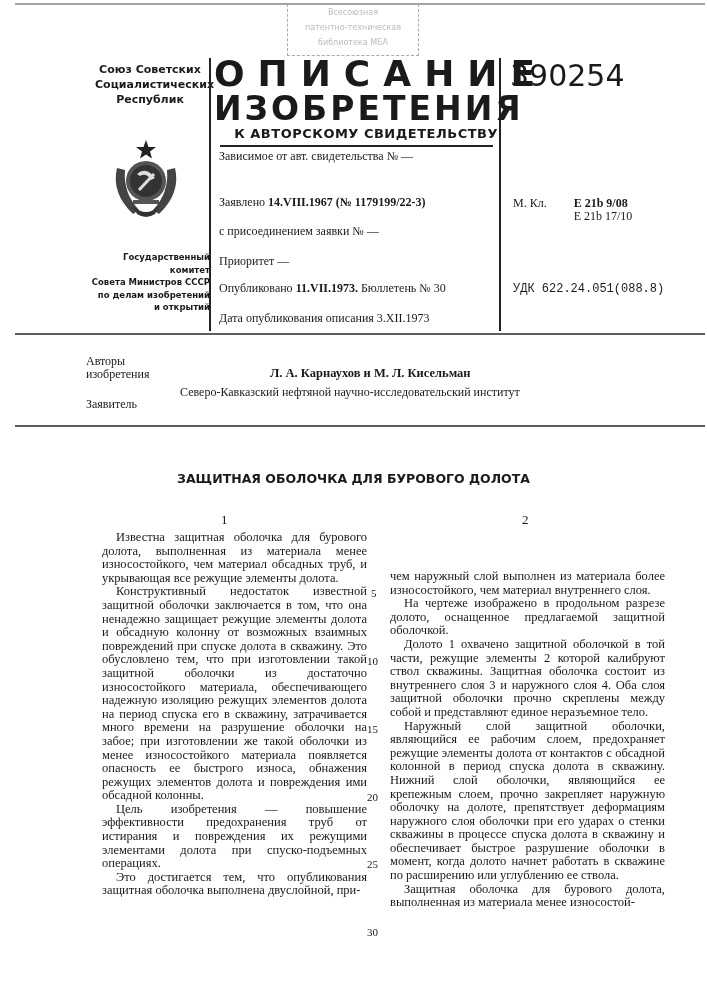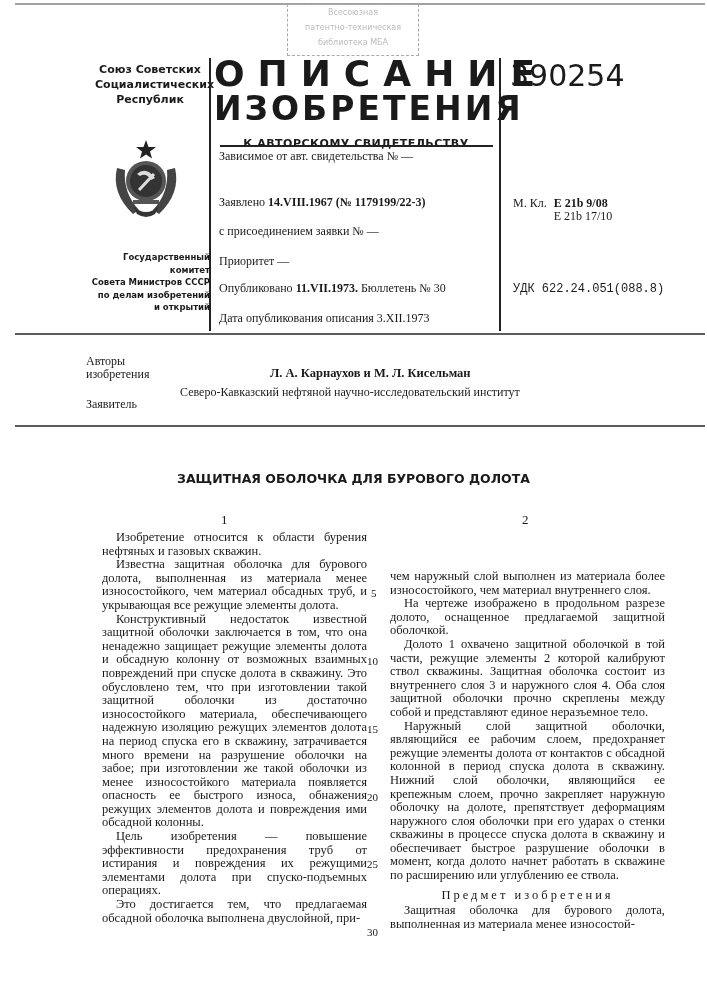--- a/index.html
+++ b/index.html
@@ -7,21 +7,21 @@
   .abs { position:absolute; }
   .topline { left:15px; top:3px; width:690px; height:2px; background:#555; opacity:.55; }
   .stamp { left:287px; top:4px; width:130px; height:50px; border:1px dashed #aaa; color:#bbb; font-size:8px; text-align:center; line-height:15px; font-family:"DejaVu Sans", sans-serif; }
   .ussr { left:95px; top:62px; width:110px; text-align:center; font-family:"DejaVu Sans", sans-serif; font-weight:bold; font-size:11px; line-height:15px; }
   .emblem { left:103px; top:138px; width:86px; height:86px; }
   .committee { left:90px; top:251px; width:120px; text-align:right; font-family:"DejaVu Sans", sans-serif; font-weight:bold; font-size:8.5px; line-height:12.5px; }
   .vline1 { left:209px; top:58px; width:1.5px; height:273px; background:#222; }
   .vline2 { left:499px; top:58px; width:1.5px; height:273px; background:#222; }
   .title1 { left:214px; top:56px; width:284px; font-family:"DejaVu Sans", sans-serif; font-weight:bold; font-size:36px; letter-spacing:13px; line-height:36px; white-space:nowrap; }
   .title2 { left:214px; top:90px; width:284px; font-family:"DejaVu Sans", sans-serif; font-weight:bold; font-size:33px; letter-spacing:3px; line-height:38px; white-space:nowrap; }
-  .subtitle { left:214px; top:137px; width:284px; text-align:center; font-family:"DejaVu Sans", sans-serif; font-weight:bold; font-size:11px; letter-spacing:.5px; }
+  .subtitle { left:214px; top:126px; width:284px; text-align:right; font-family:"DejaVu Sans", sans-serif; font-weight:bold; font-size:13px; letter-spacing:.5px; }
   .subline { left:220px; top:145px; width:273px; height:1.5px; background:#222; }
   .patno { left:510px; top:58px; font-family:"DejaVu Sans", sans-serif; font-weight:normal; font-size:30px; }
   .meta { left:219px; font-size:12px; white-space:nowrap; }
   .meta b { font-weight:bold; }
   .mkl { left:513px; top:197px; font-size:12px; line-height:13px; }
   .udk { left:513px; top:282px; font-size:12px;font-family:Liberation Mono, monospace; }
   .hr { left:15px; width:690px; height:2px; background:#333; opacity:.8; }
   .authlabel { left:86px; top:355px; font-size:12px; line-height:13px; }
   .authors { left:270px; top:366px; font-size:12.5px; font-weight:bold; }
   .applabel { left:86px; top:397px; font-size:12px; }
@@ -89,21 +89,21 @@
 <div class="abs meta" style="top:254px">Приоритет —</div>
 <div class="abs meta" style="top:281px">
   <span>Опубликовано</span>
   <b>11.VII.1973.</b>
   <span>Бюллетень № 30</span>
 </div>
 <div class="abs meta" style="top:311px">Дата опубликования описания 3.XII.1973</div>
 
 <div class="abs mkl">
   <span>М. Кл.</span>
-  <span style="display:inline-block;vertical-align:top;margin-left:4px">
+  <span style="display:inline-block;vertical-align:top;margin-left:24px">
     <b>Е 21b 9/08</b><br>
     <span>Е 21b 17/10</span>
   </span>
 </div>
 <div class="abs udk">УДК 622.24.051(088.8)</div>
 
 <div class="abs hr" style="top:333px"></div>
 
 <div class="abs authlabel">
   <div>Авторы</div>
@@ -114,34 +114,32 @@
 <div class="abs applicant">Северо-Кавказский нефтяной научно-исследовательский институт</div>
 
 <div class="abs hr" style="top:425px"></div>
 
 <div class="abs doctitle">ЗАЩИТНАЯ ОБОЛОЧКА ДЛЯ БУРОВОГО ДОЛОТА</div>
 
 <div class="abs colnum" style="left:221px;top:512px">1</div>
 <div class="abs colnum" style="left:522px;top:512px">2</div>
 
 <div class="abs col" style="left:102px;top:531px;width:265px">
-  <p>Изобретение относится к области бурения нефтяных и газовых скважин.</p>
   <p>Известна защитная оболочка для бурового долота, выполненная из материала менее износостойкого, чем материал обсадных труб, и укрывающая все режущие элементы долота.</p>
   <p>Конструктивный недостаток известной защитной оболочки заключается в том, что она ненадежно защищает режущие элементы долота и обсадную колонну от возможных взаимных повреждений при спуске долота в скважину. Это обусловлено тем, что при изготовлении такой защитной оболочки из достаточно износостойкого материала, обеспечивающего надежную изоляцию режущих элементов долота на период спуска его в скважину, затрачивается много времени на разрушение оболочки на забое; при изготовлении же такой оболочки из менее износостойкого материала появляется опасность ее быстрого износа, обнажения режущих элементов долота и повреждения ими обсадной колонны.</p>
   <p>Цель изобретения — повышение эффективности предохранения труб от истирания и повреждения их режущими элементами долота при спуско-подъемных операциях.</p>
-  <p>Это достигается тем, что предлагаемая обсадной оболочка выполнена двуслойной, при-</p>
+  <p>Это достигается тем, что опубликования защитная оболочка выполнена двуслойной, при-</p>
 </div>
 
 <div class="abs linenum" style="left:371px;top:587px">5</div>
 <div class="abs linenum" style="left:367px;top:655px">10</div>
 <div class="abs linenum" style="left:367px;top:723px">15</div>
 <div class="abs linenum" style="left:367px;top:791px">20</div>
 <div class="abs linenum" style="left:367px;top:858px">25</div>
 <div class="abs linenum" style="left:367px;top:926px">30</div>
 
 <div class="abs col" style="left:390px;top:531px;width:275px">
   <p class="noind">чем наружный слой выполнен из материала более износостойкого, чем материал внутреннего слоя.</p>
   <p>На чертеже изображено в продольном разрезе долото, оснащенное предлагаемой защитной оболочкой.</p>
   <p>Долото 1 охвачено защитной оболочкой в той части, режущие элементы 2 которой калибруют ствол скважины. Защитная оболочка состоит из внутреннего слоя 3 и наружного слоя 4. Оба слоя защитной оболочки прочно скреплены между собой и представляют единое неразъемное тело.</p>
   <p>Наружный слой защитной оболочки, являющийся ее рабочим слоем, предохраняет режущие элементы долота от контактов с обсадной колонной в период спуска долота в скважину. Нижний слой оболочки, являющийся ее крепежным слоем, прочно закрепляет наружную оболочку на долоте, препятствует деформациям наружного слоя оболочки при его ударах о стенки скважины в процессе спуска долота в скважину и обеспечивает быстрое разрушение оболочки в момент, когда долото начнет работать в скважине по расширению или углублению ее ствола.</p>
-  <p class="subhead" style="margin:6px 0 2px">Предмет изобретения</p>
   <p>Защитная оболочка для бурового долота, выполненная из материала менее износостой-</p>
 </div>
 
 </body></html>

